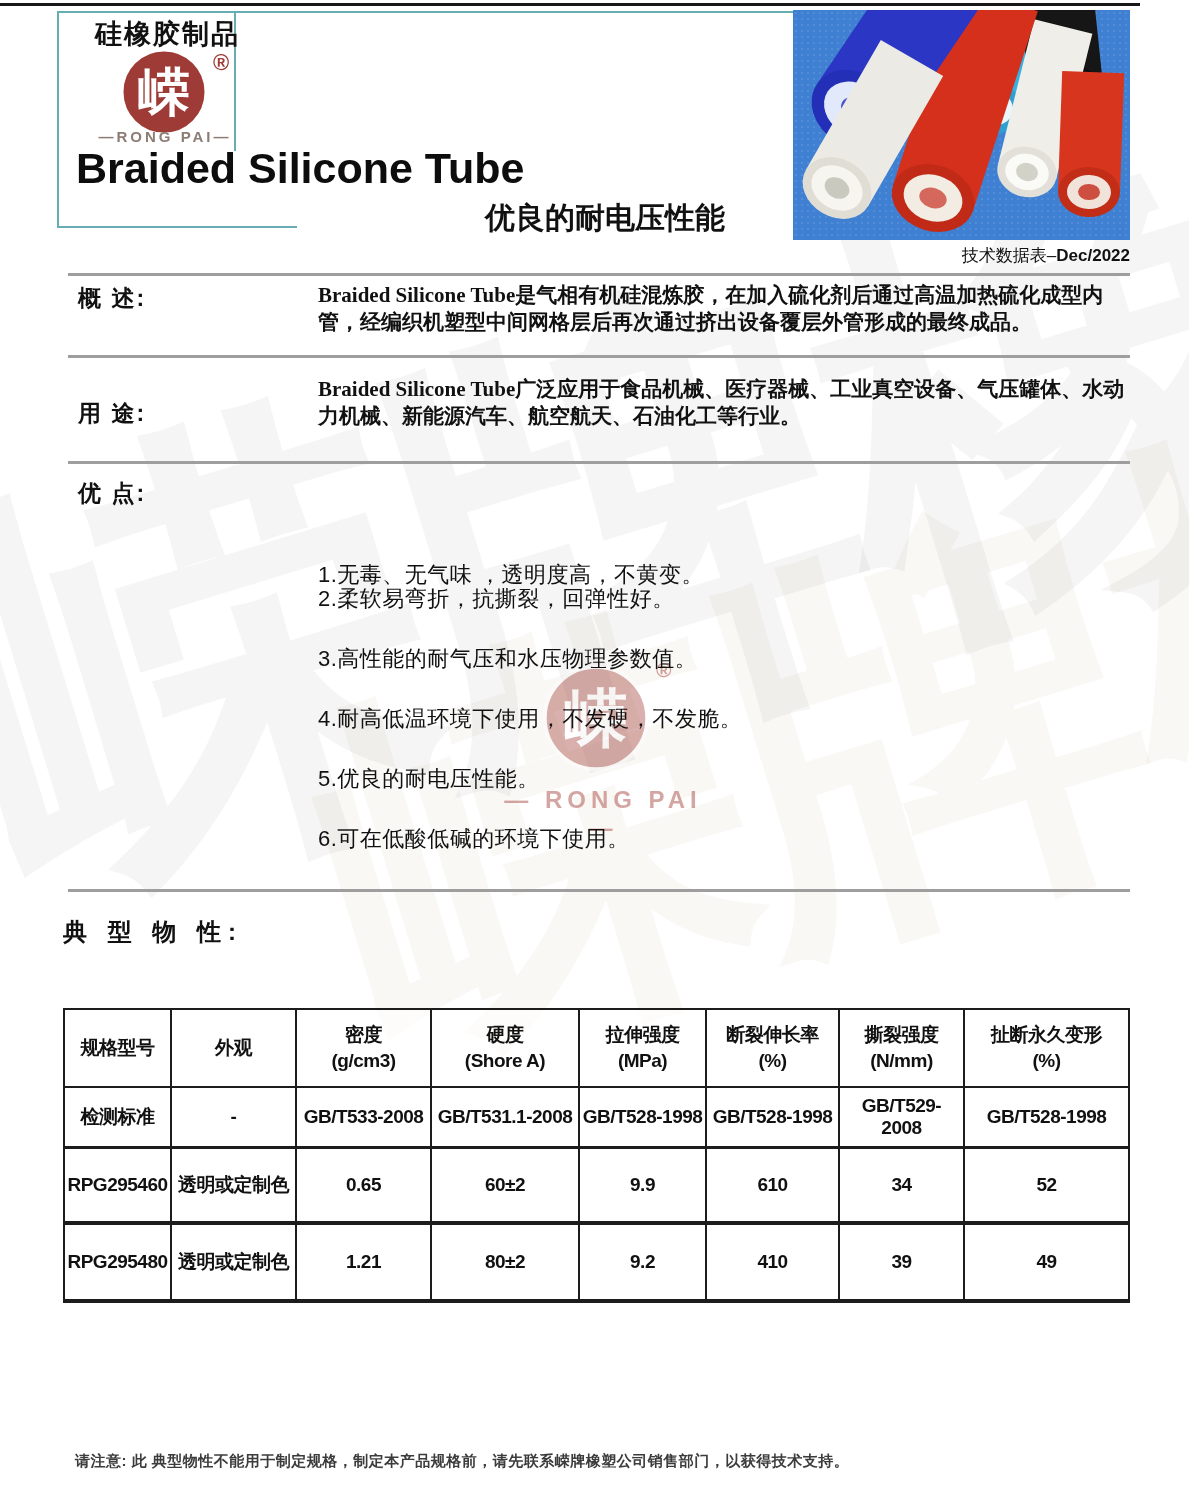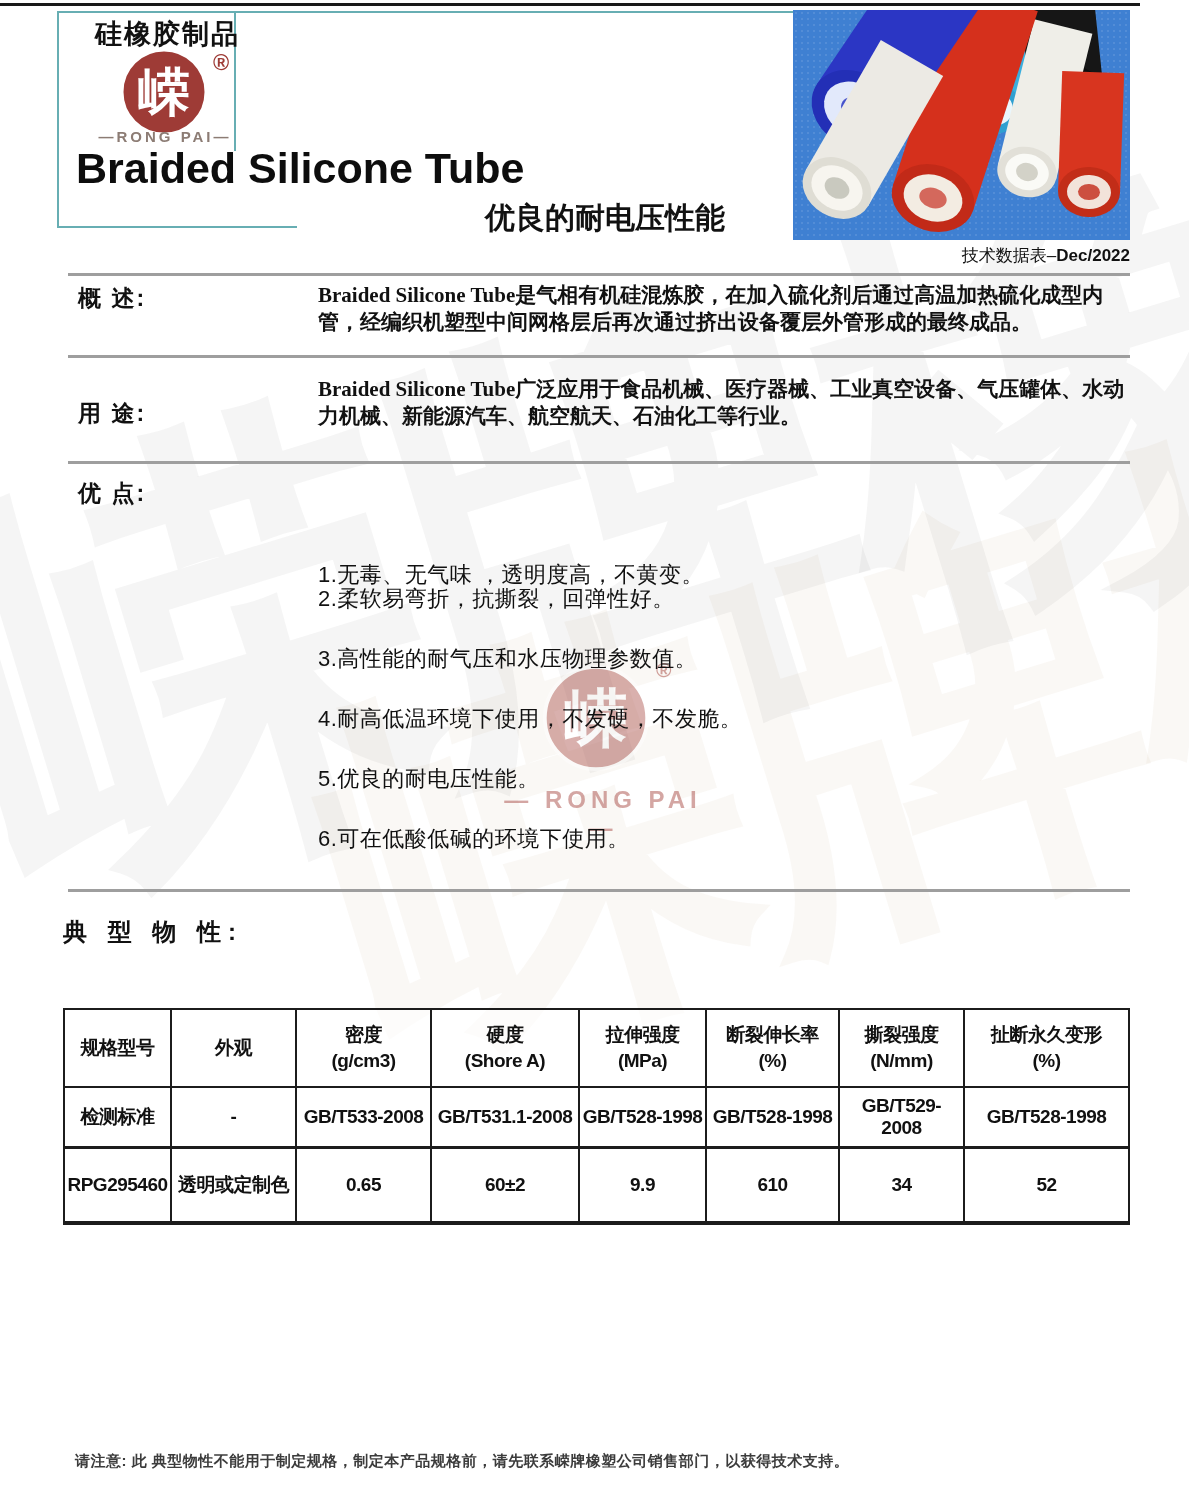--- a/index.html
+++ b/index.html
@@ -249,18 +249,28 @@
     <tr class="r1">
       <td>RPG295460</td>
       <td>透明或定制色</td>
       <td>0.65</td>
       <td>60±2</td>
       <td>9.9</td>
       <td>610</td>
       <td>34</td>
       <td>52</td>
     </tr>
+    <tr class="r2">
+      <td>RPG295480</td>
+      <td>透明或定制色</td>
+      <td>1.21</td>
+      <td>80±2</td>
+      <td>9.2</td>
+      <td>410</td>
+      <td>39</td>
+      <td>49</td>
+    </tr>
   </tbody>
     </table>
 
   <div class="footer-note">请注意: 此 典型物性不能用于制定规格，制定本产品规格前，请先联系嵘牌橡塑公司销售部门，以获得技术支持。</div>
 
 </div>
 
 </body></html>

